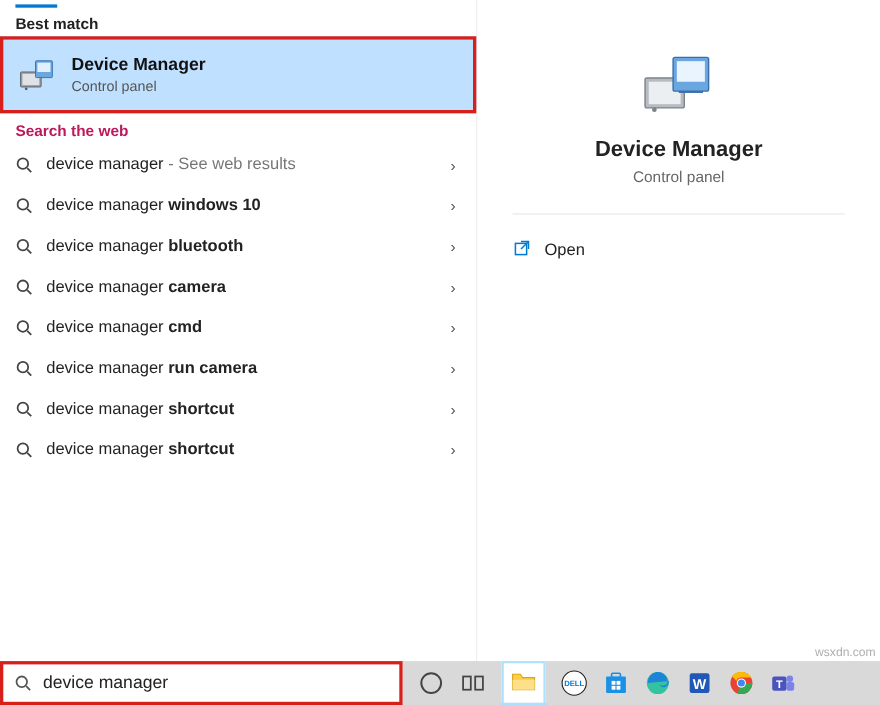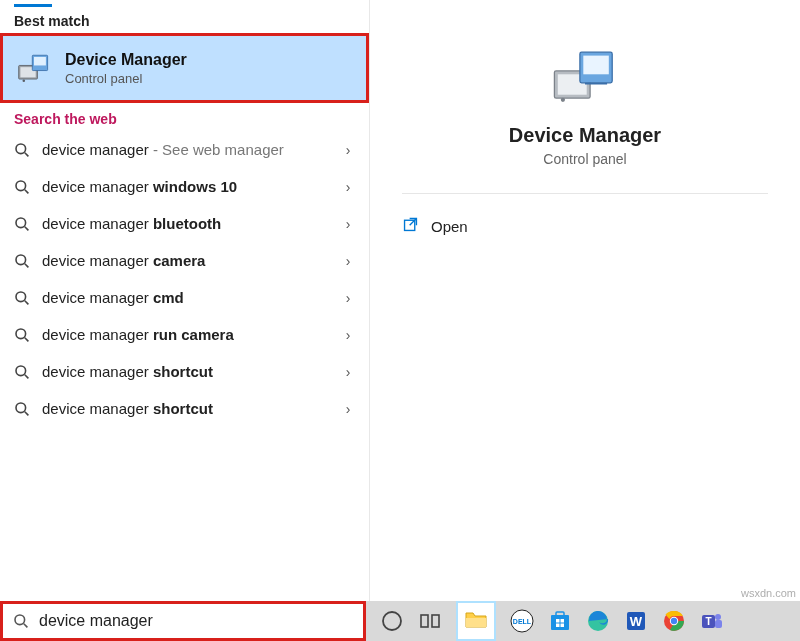--- a/index.html
+++ b/index.html
@@ -1,19 +1,19 @@
 <!DOCTYPE html>
 <html><head>
   <meta charset="utf-8">
   <style>
     * { margin: 0; padding: 0; box-sizing: border-box; font-family: "Segoe UI", Arial, sans-serif; }
     body { width: 800px; height: 641px; background: #f3f3f3; overflow: hidden; position: relative; }
 
     .container { display: flex; height: 601px; background: #fff; }
-    .left-pane { width: 370px; background: #fff; border-right: 1px solid #e8e8e8; display:flex; flex-direction:column;}
+    .left-pane { width: 434px; background: #fff; border-right: 1px solid #e8e8e8; display:flex; flex-direction:column;}
     .right-pane { flex: 1; background: #fff; padding: 20px 32px; }
 
     .section-label { font-size: 14px; font-weight: 600; color: #222; padding: 6px 14px 4px; }
 
     .accent-bar { height:3px; width:38px; background:#0078d4; margin:4px 0 0 14px; }
 
     .best-match-row {
       display: flex; align-items: center; padding: 8px 14px; gap: 14px;
       background: #bfe0ff; border: 3px solid #d8201b; height: 70px;
       position: relative; cursor:pointer;
@@ -85,21 +85,21 @@
     </div>
 
     <div class="web-header">Search the web</div>
 
     <div class="suggest-list" id="suggest-list">
         <div class="suggest-item">
           <span class="search-g"><svg viewBox="0 0 20 20" fill="none" stroke="currentColor" stroke-width="2">
               <circle cx="8.5" cy="8.5" r="6"></circle>
               <line x1="13.5" y1="13.5" x2="18" y2="18"></line>
             </svg></span>
-          <span class="suggest-label">device manager<span class="light"> - See web manager</span></span>
+          <span class="suggest-label">device manager<span class="light"> - See web results</span></span>
           <span class="chev">›</span>
         </div>
         <div class="suggest-item">
           <span class="search-g"><svg viewBox="0 0 20 20" fill="none" stroke="currentColor" stroke-width="2">
               <circle cx="8.5" cy="8.5" r="6"></circle>
               <line x1="13.5" y1="13.5" x2="18" y2="18"></line>
             </svg></span>
           <span class="suggest-label">device manager <b>windows 10</b></span>
           <span class="chev">›</span>
         </div>

